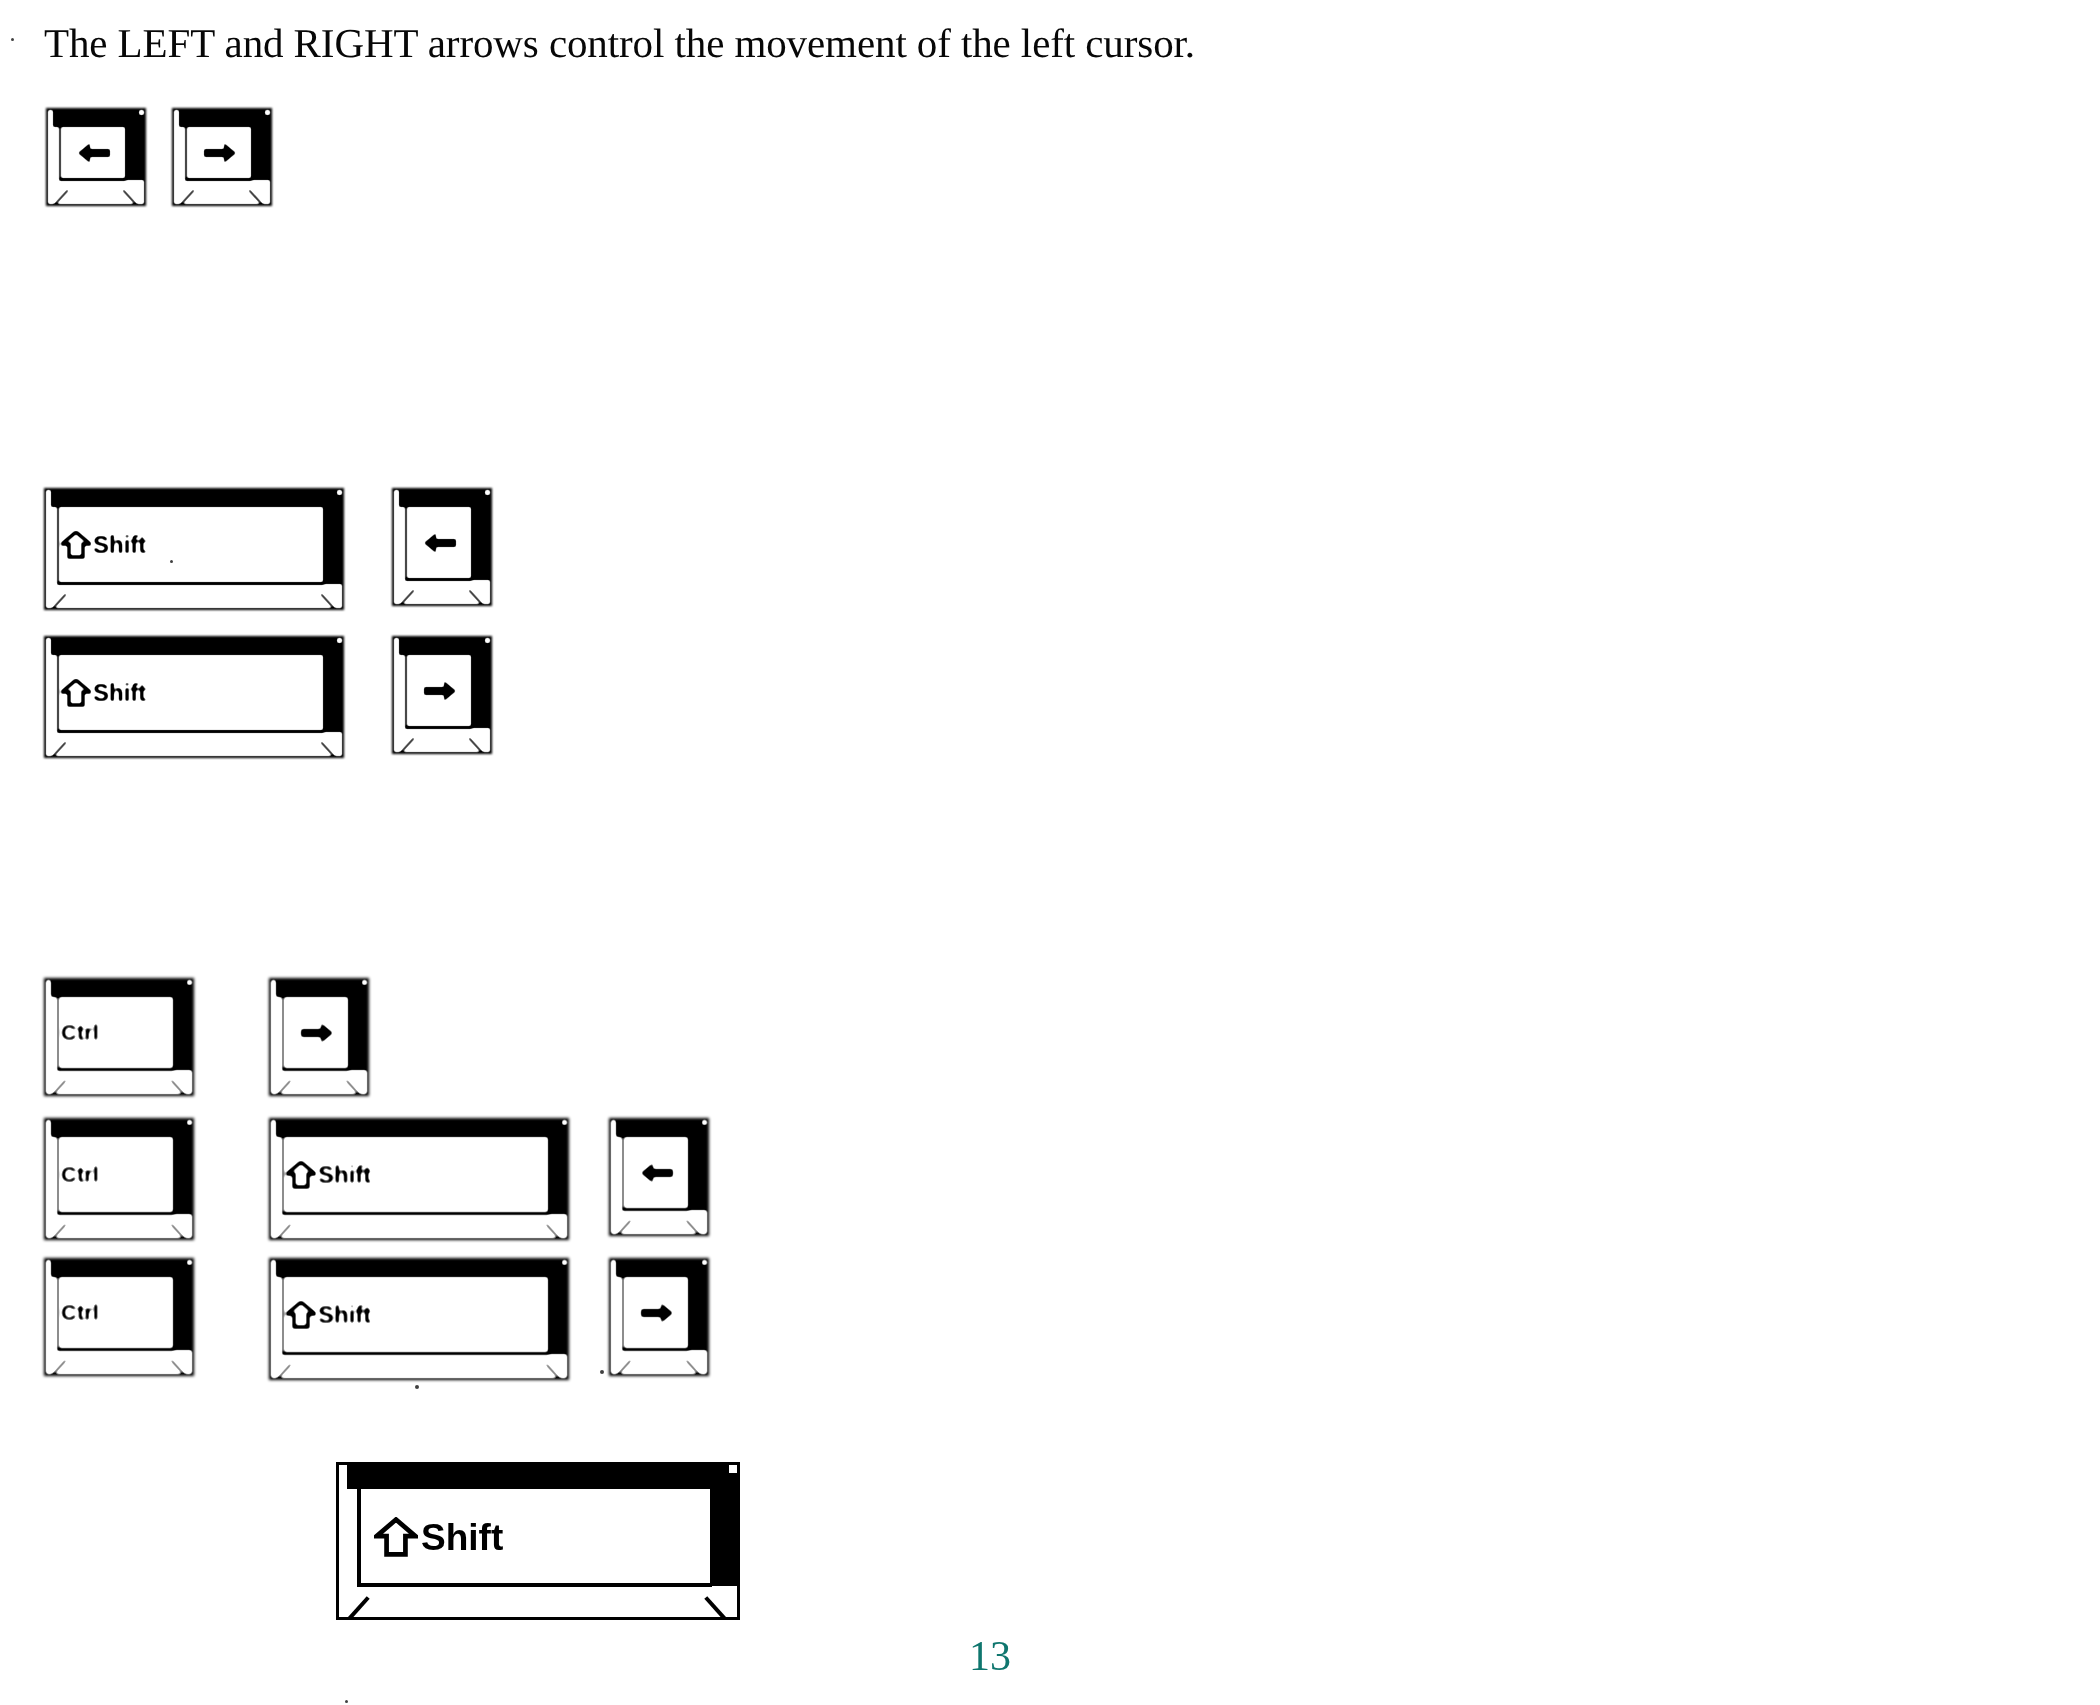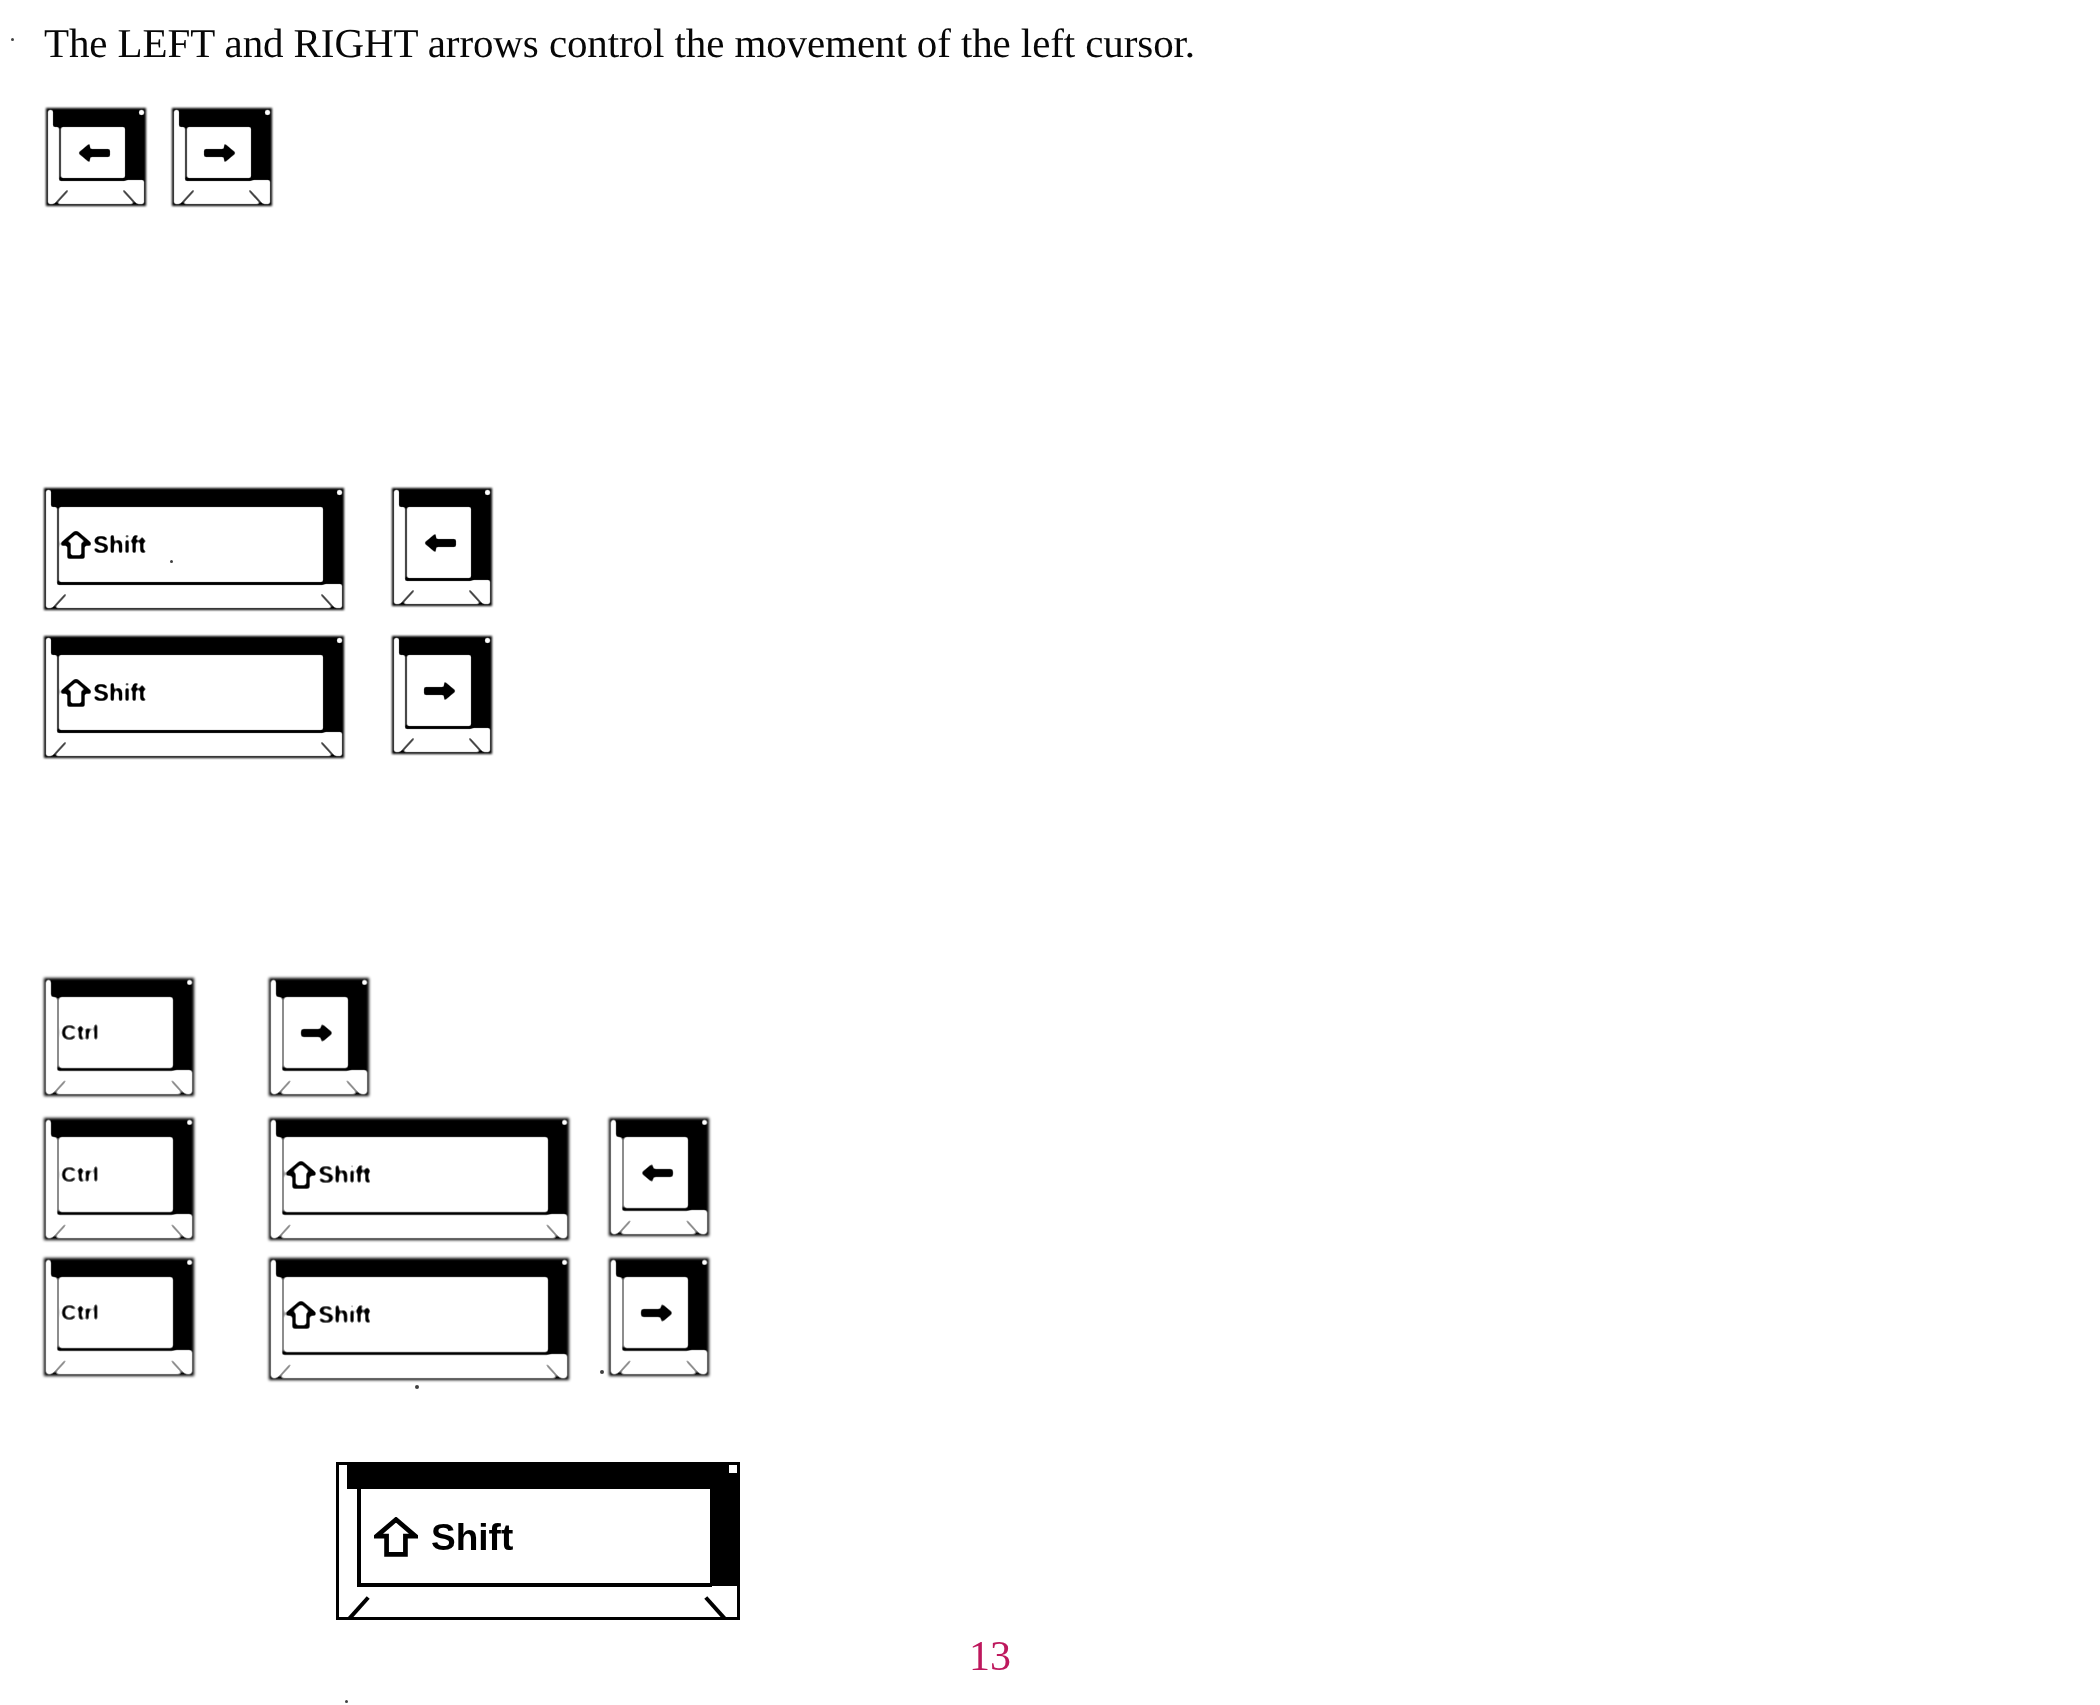--- a/index.html
+++ b/index.html
@@ -42,21 +42,21 @@
 
   
   .page-number {
     position: absolute;
     left: 0;
     top: 1632px;
     width: 1980px;
     text-align: center;
     font-family: "Liberation Serif", "DejaVu Serif", serif;
     font-size: 42px;
-    color: #be185d;
+    color: #0f766e;
   }
 
   
   .key-group { position: absolute; }
 
   
   .key {
     position: absolute;
     box-sizing: border-box;
   }
@@ -418,21 +418,21 @@
       <div class="edge-left" style="left:21px; top:26px; width:4px; bottom:36px;"></div>
       <div class="edge-bottom" style="left:21px; right:28px; bottom:33px; height:4px;"></div>
       <div class="tick tl" style="left:12px; top:3px; width:4px; height:28px;"></div>
       <div class="tick tr" style="right:14px; top:4px; width:4px; height:28px;"></div>
       <div class="tick bl" style="left:12px; bottom:3px; width:4px; height:28px;"></div>
       <div class="tick br" style="right:14px; bottom:3px; width:4px; height:28px;"></div>
       <div class="face" style="left:38px; top:30px; right:34px; bottom:38px;">
         <svg class="glyph-svg" width="44" height="40" viewBox="0 0 30 28">
           <path d="M15 1.8 L28.6 13.4 L21.6 13.4 L21.6 26.2 L8.4 26.2 L8.4 13.4 L1.4 13.4 Z" fill="none" stroke="#000" stroke-width="3.3"></path>
         </svg>
-        <span class="label" style="font-size:37px; margin-left:13px;">Shift</span>
+        <span class="label" style="font-size:37px; margin-left:3px;">Shift</span>
       </div>
     </div>
   </div>
 
   <div class="speck" style="left:11px;  top:38px;  width:3px; height:3px;"></div>
   <div class="speck" style="left:415px; top:1385px; width:4px; height:4px;"></div>
   <div class="speck" style="left:600px; top:1370px; width:4px; height:4px;"></div>
   <div class="speck" style="left:345px; top:1700px; width:3px; height:3px;"></div>
   <div class="speck" style="left:170px; top:560px;  width:3px; height:3px;"></div>
 

